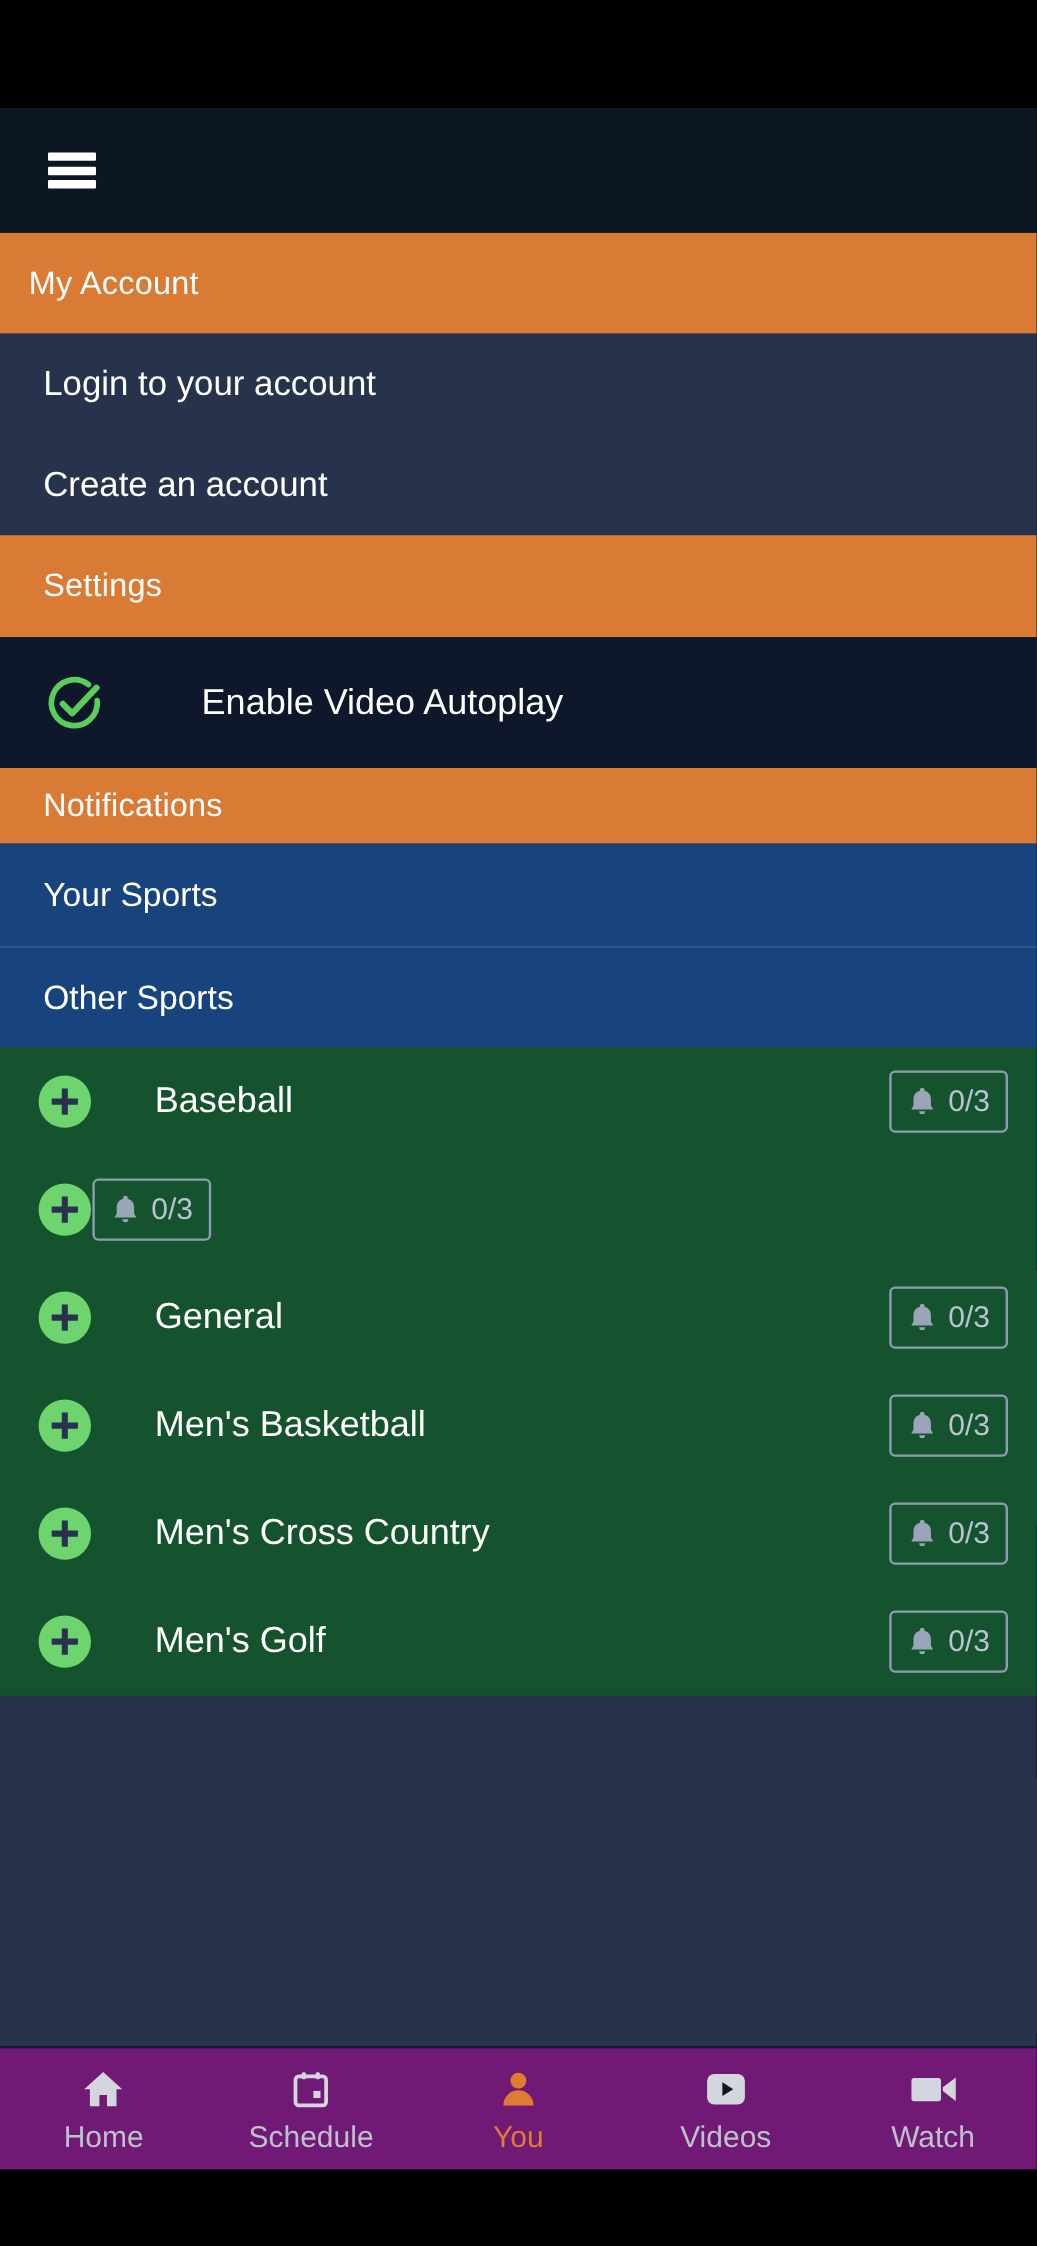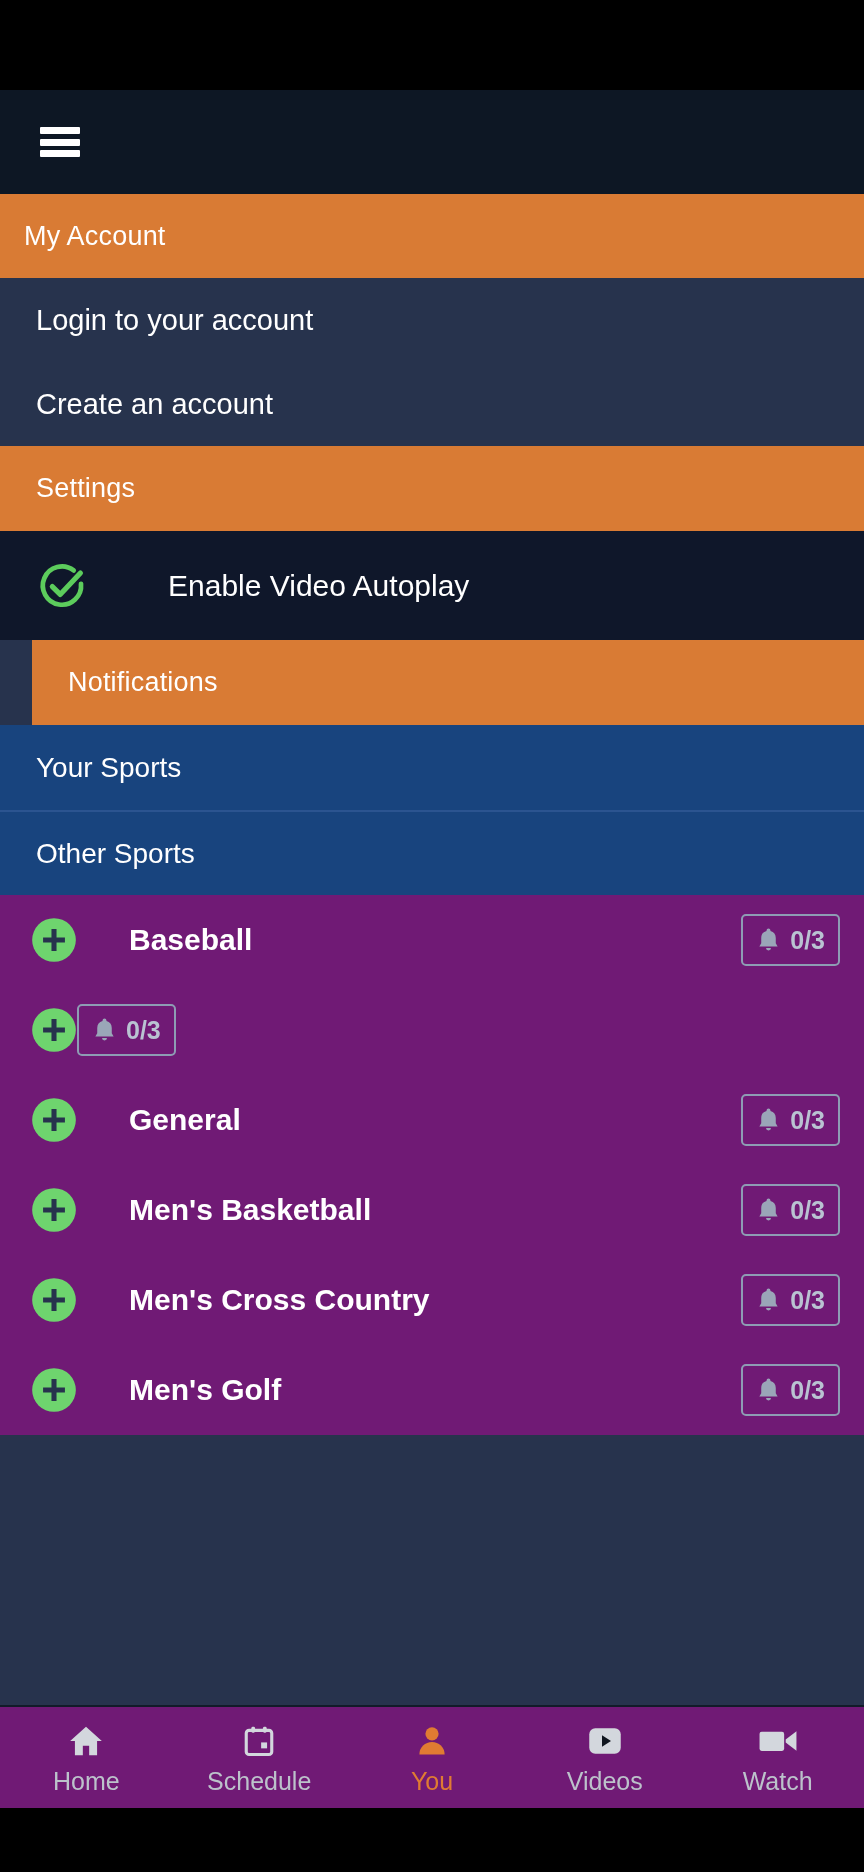--- a/index.html
+++ b/index.html
@@ -68,21 +68,21 @@
     background: #d97b34;
     color: #ffffff;
     font-size: 27px;
     padding: 0 36px;
     display: flex;
     align-items: center;
     letter-spacing: 0.2px;
   }
   .sh-account   { height: 84px; padding-left: 24px; }
   .sh-settings  { height: 85px; }
-  .sh-notif     { height: 85px; margin-left: 32px; }
+  .sh-notif     { height: 63px; }
 
   
   .dark-group {
     background: #27334d;
   }
   .link-row {
     height: 84px;
     display: flex;
     align-items: center;
     padding: 0 36px;
@@ -116,21 +116,21 @@
     display: flex;
     align-items: center;
     padding: 0 36px;
     cursor: pointer;
   }
   .sports-group-header.with-rule {
     border-top: 2px solid #2b5490;
   }
 
   
-  .sport-list { background: #701a75; font-weight: bold; }
+  .sport-list { background: #14532d; }
   .sport-row {
     height: 90px;
     display: flex;
     align-items: center;
     padding: 0 24px 0 31px;
     cursor: pointer;
   }
   .plus-icon { width: 46px; height: 46px; flex: 0 0 46px; }
   .sport-name {
     margin-left: 52px;

